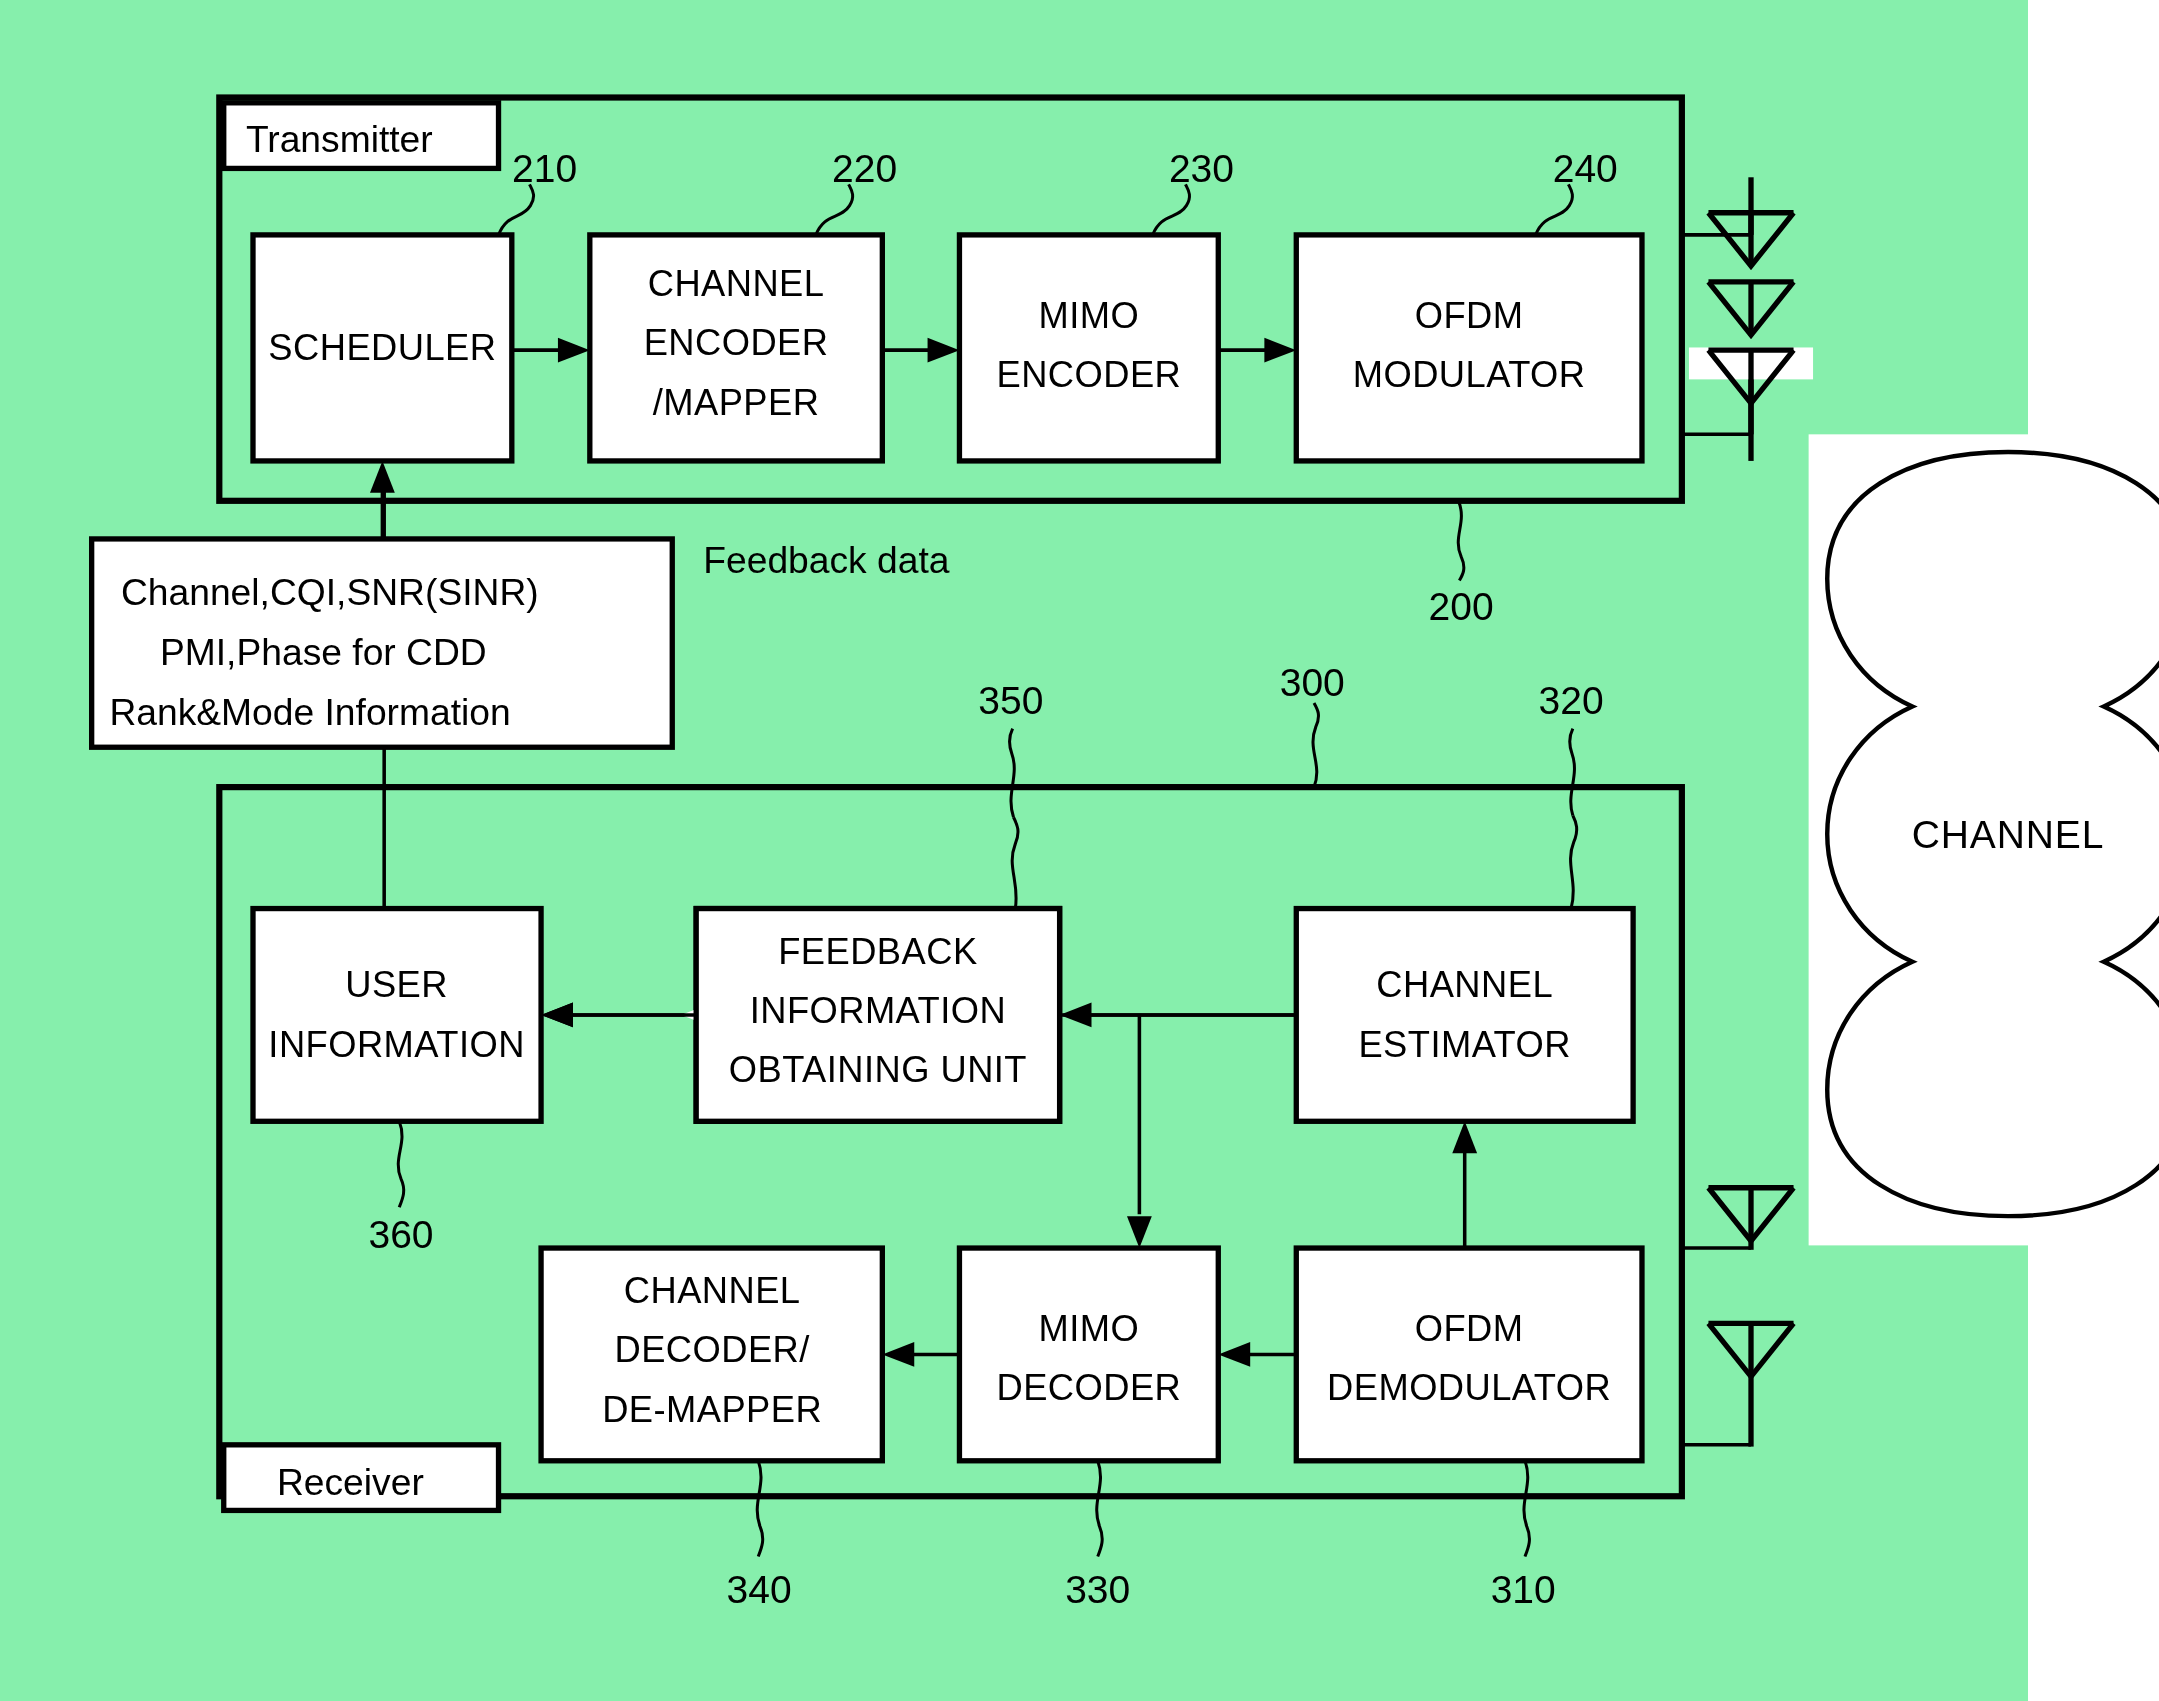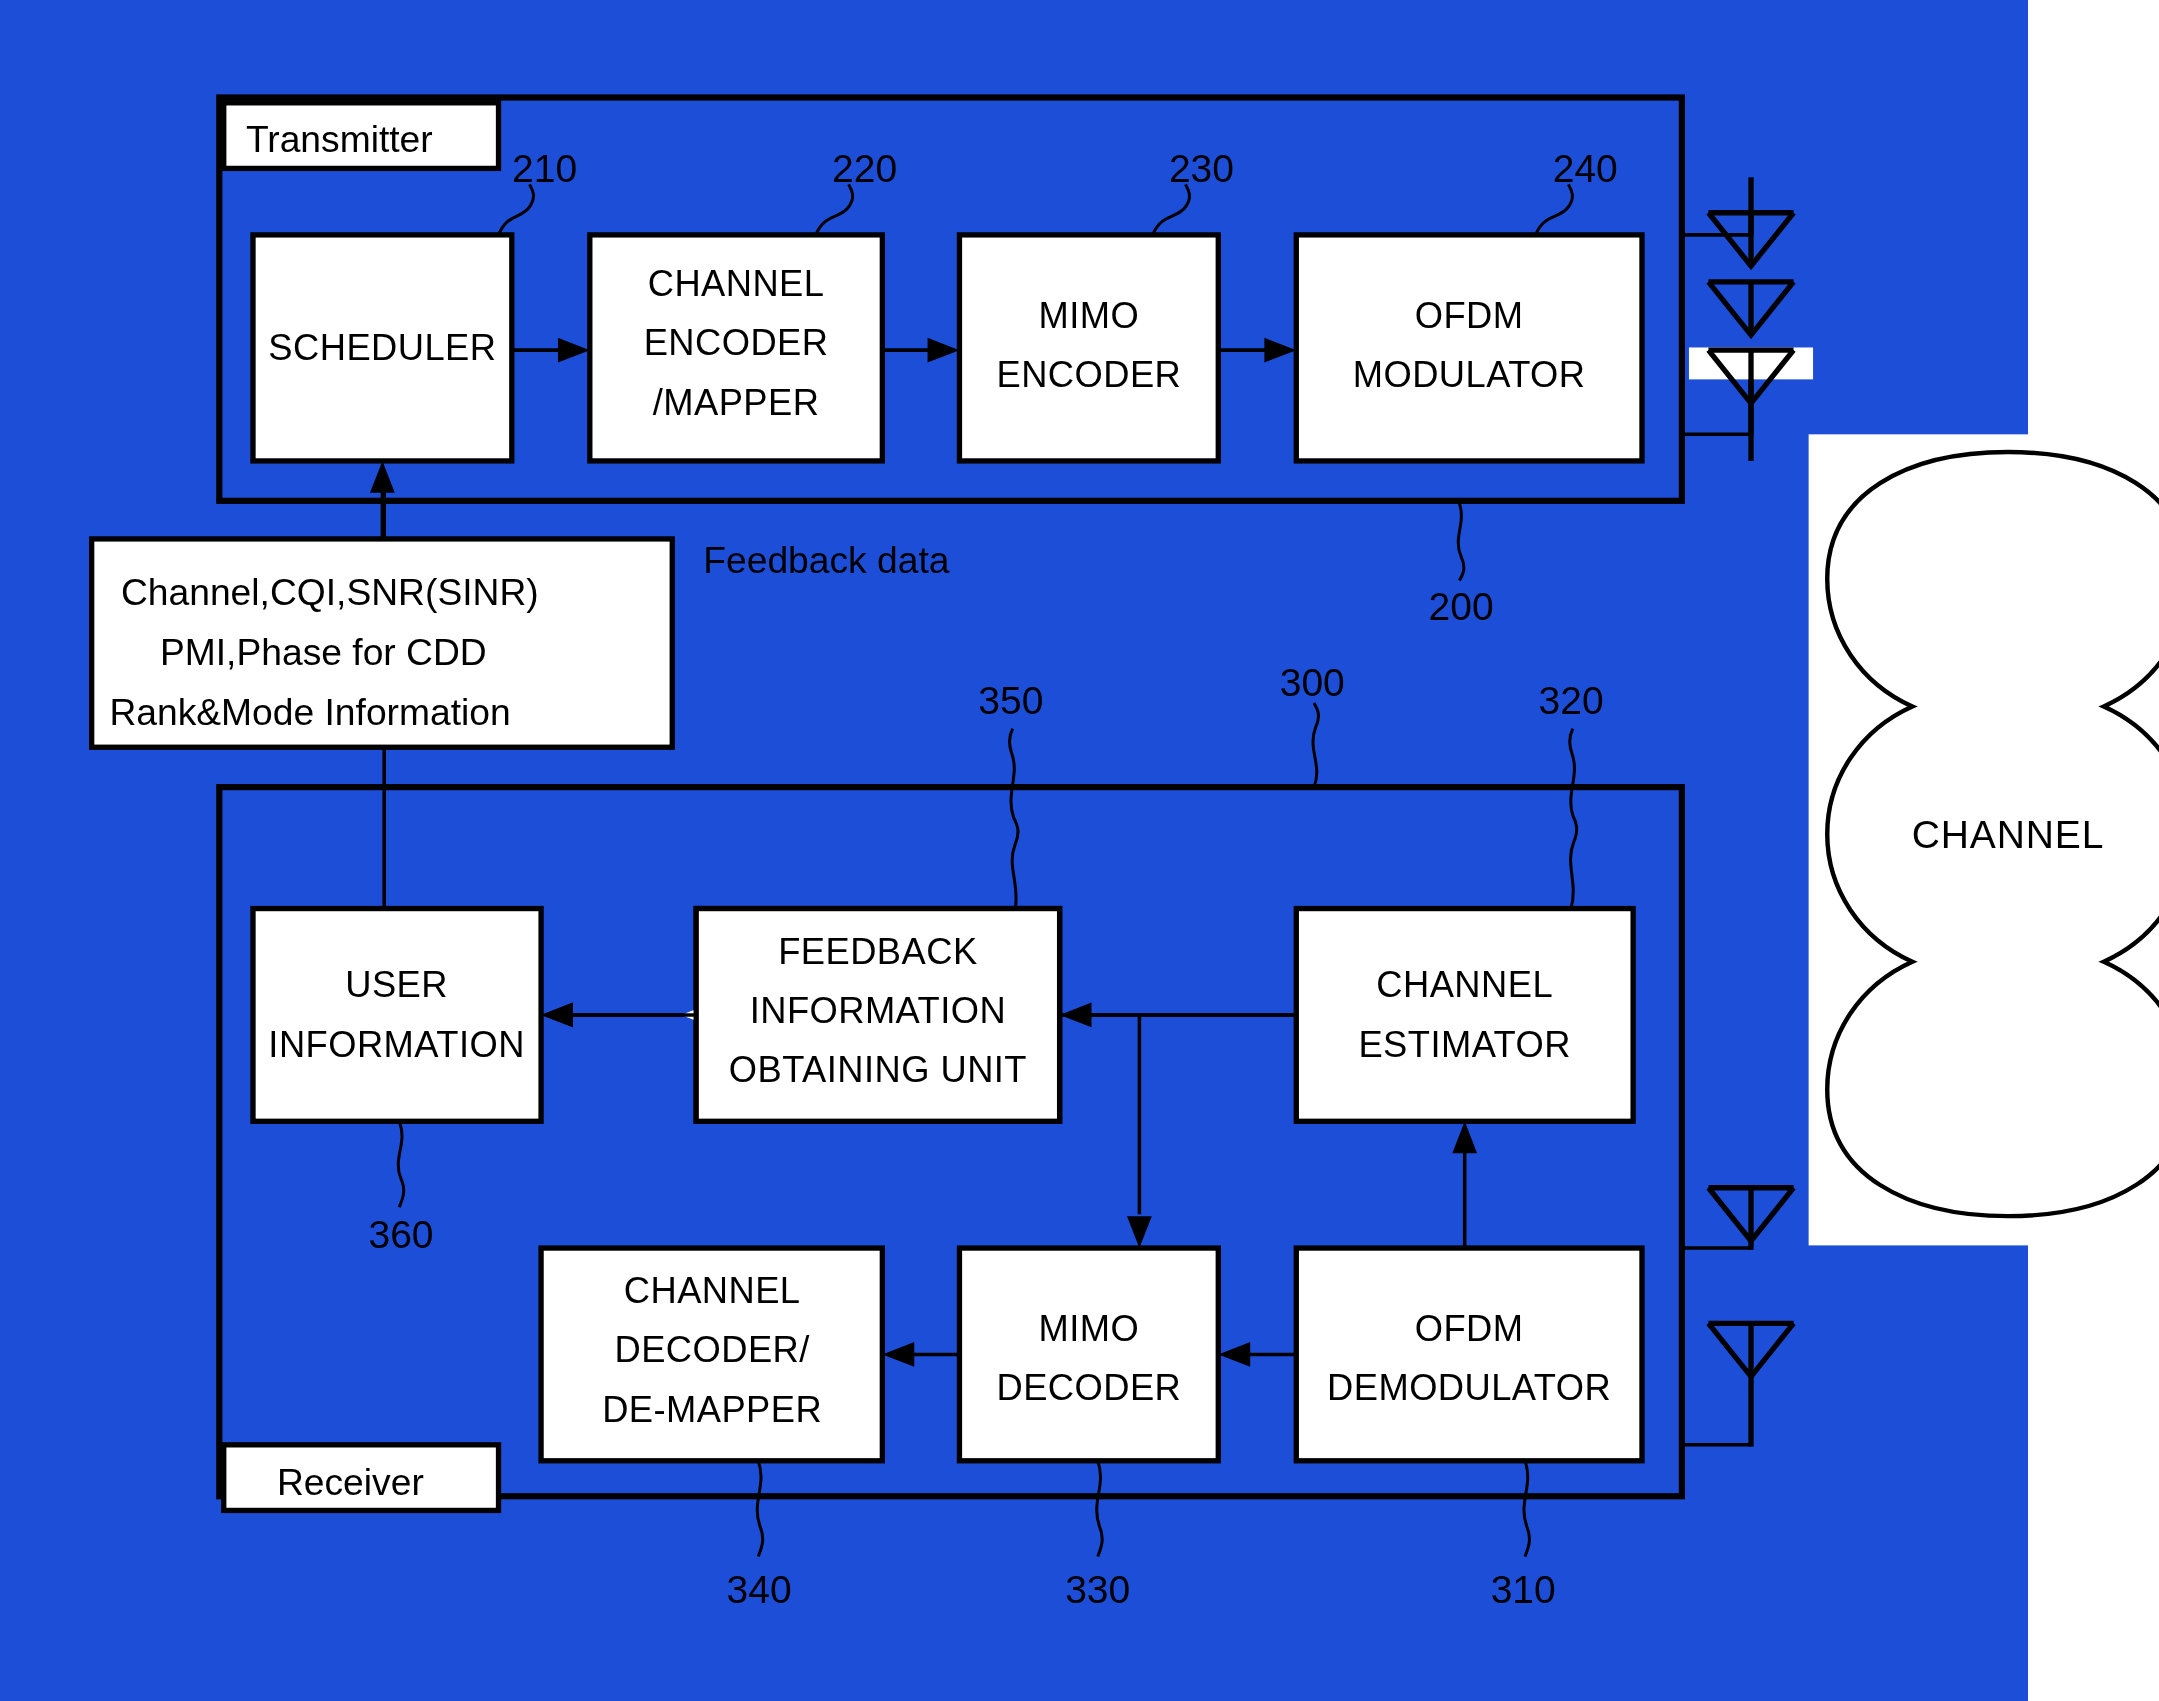--- a/index.html
+++ b/index.html
@@ -1,21 +1,21 @@
 <!DOCTYPE html>
 <html style="font-size:14px"><head>
 <meta charset="utf-8">
 <style>
   html,body{margin:0;padding:0;background:#fff;}
   body{
     width:2160px;height:1701px;
     font-family:"Liberation Sans", sans-serif;
     overflow:hidden;
   }
-  #stage{position:relative;width:2028px;height:1701px;background:#1d4ed8;}
+  #stage{position:relative;width:2028px;height:1701px;background:#86efac;}
   svg#fig{position:absolute;left:0;top:0;width:2160px;height:1701px;display:block;}
   .outer{fill:none;stroke:#000;stroke-width:7;}
   .blk{fill:#fff;stroke:#000;stroke-width:6;}
   .tagbox{fill:#fff;stroke:#000;stroke-width:6;}
   .wire{fill:none;stroke:#000;stroke-width:4;}
   .leader{fill:none;stroke:#000;stroke-width:3.4;}
   .cloud{fill:none;stroke:#000;stroke-width:5;}
   .ant{fill:none;stroke:#000;stroke-width:6;stroke-linejoin:miter;}
   .blklabel{font-family:"Liberation Sans", sans-serif;font-size:41px;fill:#000;text-anchor:middle;letter-spacing:0.5px;}
   .casing{font-family:"Liberation Sans", sans-serif;font-size:42px;fill:#000;text-anchor:start;}

